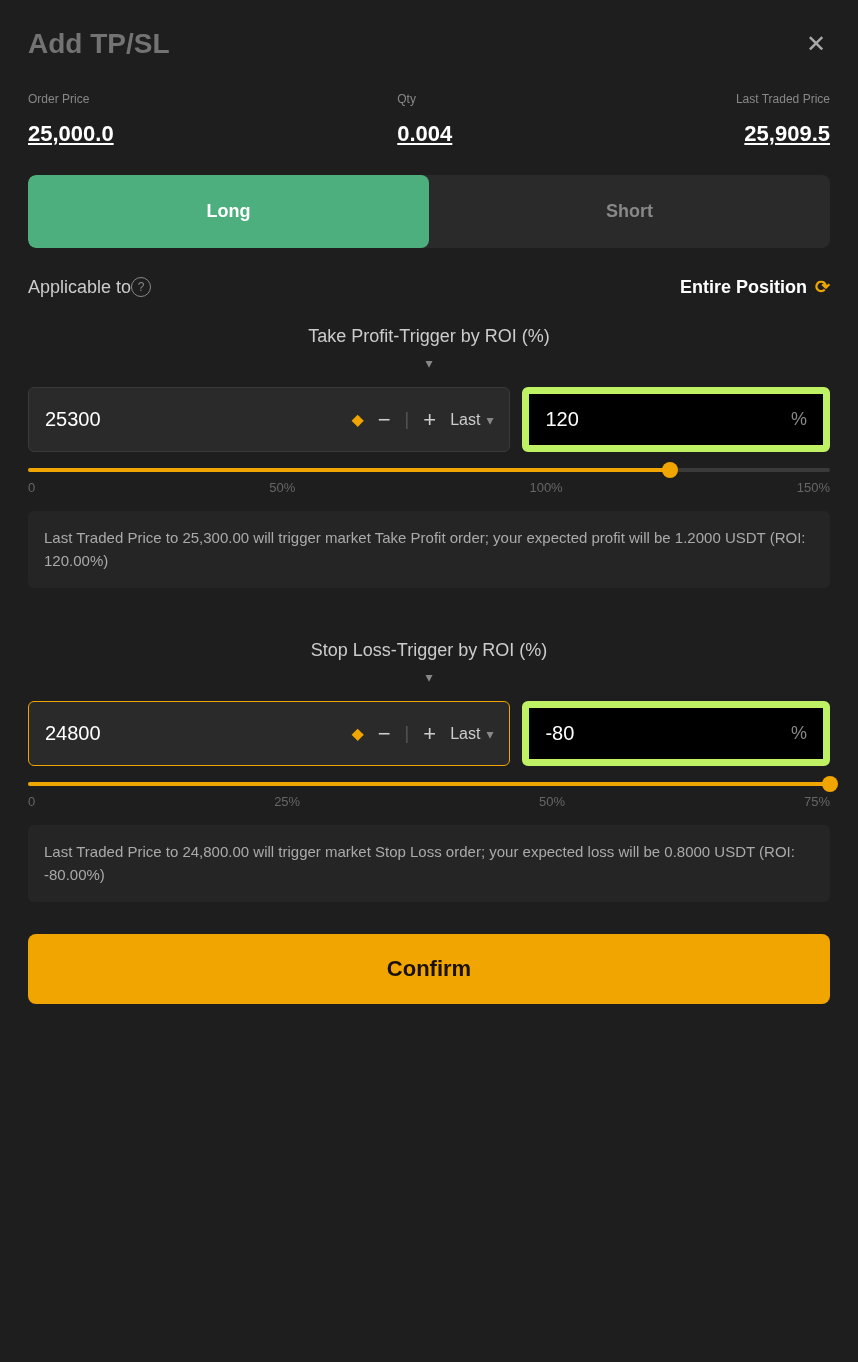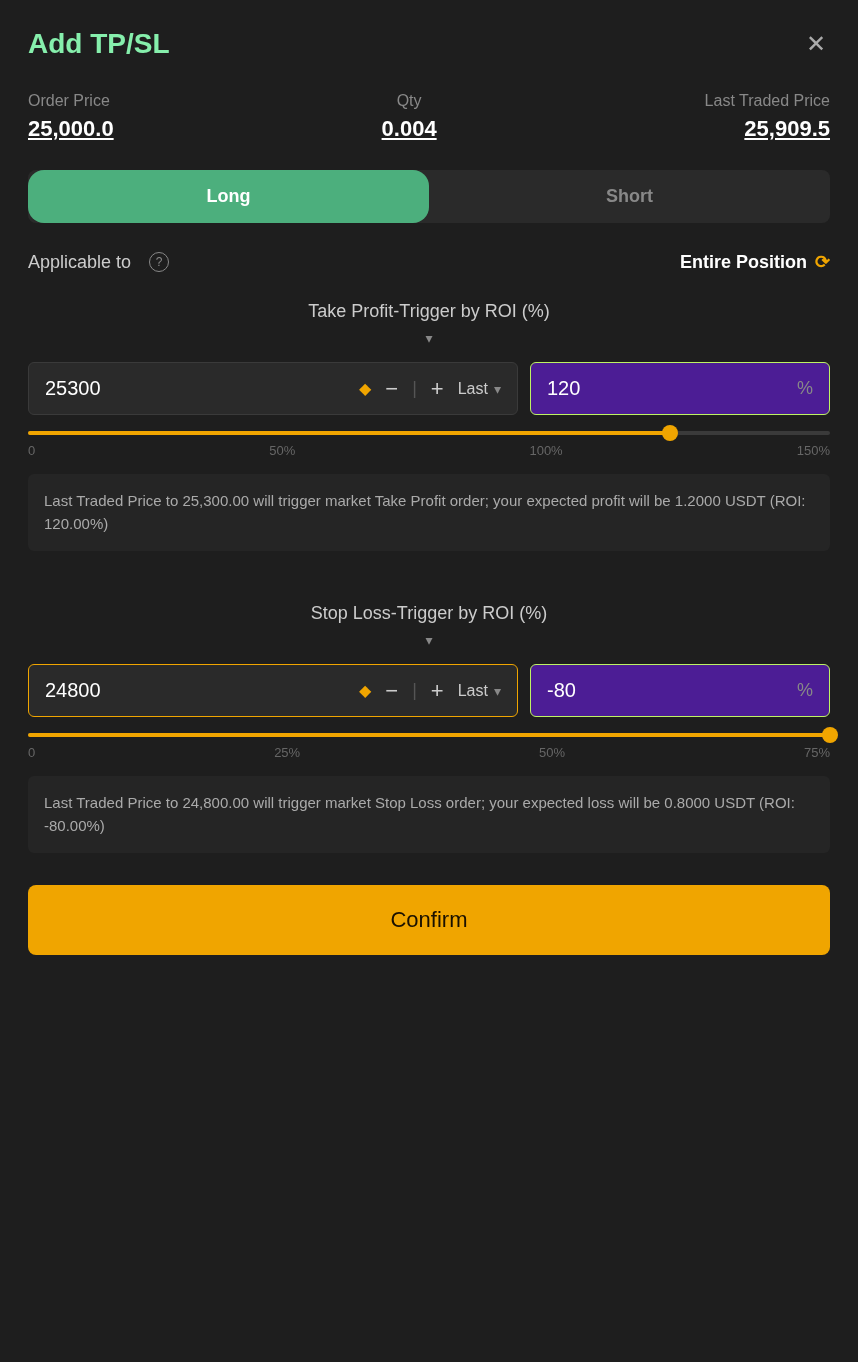--- a/index.html
+++ b/index.html
@@ -23,88 +23,88 @@
     }
     .modal-header {
       display: flex;
       justify-content: space-between;
       align-items: center;
       margin-bottom: 32px;
     }
     .modal-title {
       font-size: 28px;
       font-weight: 700;
-      color: #86efac;
+      color: #737373;
     }
     .close-btn {
       background: none;
       border: none;
       color: #aaa;
       font-size: 24px;
       cursor: pointer;
       line-height: 1;
       padding: 4px;
     }
     .order-info {
       display: flex;
       justify-content: space-between;
       margin-bottom: 28px;
     }
     .order-info-item {}
     .order-info-label {
-      font-size: 16px;
-      color: #888;
-      margin-bottom: 6px;
+      font-size: 12px;
+      color: #888;
+      margin-bottom: 15px;
     }
     .order-info-value {
       font-size: 22px;
       font-weight: 700;
       color: #ffffff;
       text-decoration: underline;
     }
     .order-info-item:last-child {
       text-align: right;
     }
     .order-info-item:nth-child(2) {
-      text-align: center;
+      text-align: left;
     }
     .toggle-row {
       display: flex;
       background: #2a2a2a;
       border-radius: 8px;
       margin-bottom: 28px;
       overflow: hidden;
     }
     .toggle-btn {
       flex: 1;
-      padding: 16px;
+      padding: 26px;
       font-size: 18px;
       font-weight: 600;
       border: none;
       cursor: pointer;
-      border-radius: 16px;
+      border-radius: 8px;
     }
     .toggle-btn.active-long {
       background: #4caf7d;
       color: #fff;
     }
     .toggle-btn.inactive {
       background: transparent;
       color: #888;
     }
     .applicable-row {
       display: flex;
       justify-content: space-between;
       align-items: center;
       margin-bottom: 28px;
     }
     .applicable-label {
       display: flex;
       align-items: center;
-      gap: 18px;
+      gap: 0;
       font-size: 18px;
       color: #cccccc;
     }
     .info-icon {
       width: 20px;
       height: 20px;
       border-radius: 50%;
       border: 1.5px solid #888;
       color: #888;
       font-size: 12px;
@@ -189,22 +189,22 @@
       color: #cccccc;
       font-size: 16px;
       cursor: pointer;
     }
     .select-arrow {
       color: #888;
       font-size: 14px;
     }
     .pct-box {
       flex: 0.7;
-      background: #4c1d95;
-      border: 1px solid #bef264;
+      background: #000000;
+      border: 7px solid #bef264;
       border-radius: 6px;
       padding: 14px 16px;
       display: flex;
       align-items: center;
       justify-content: space-between;
     }
     .pct-value {
       font-size: 20px;
       color: #ffffff;
     }
@@ -265,21 +265,21 @@
       margin-top: 24px;
     }
     .confirm-btn {
       flex: 1;
       background: #f0a500;
       color: #1a1100;
       border: none;
       border-radius: 8px;
       padding: 22px;
       font-size: 22px;
-      font-weight: 400;
+      font-weight: 700;
       cursor: pointer;
     }
     .cancel-btn {
       flex: 1;
       background: #3a3a3a;
       color: #ffffff;
       border: none;
       border-radius: 8px;
       padding: 22px;
       font-size: 22px;

